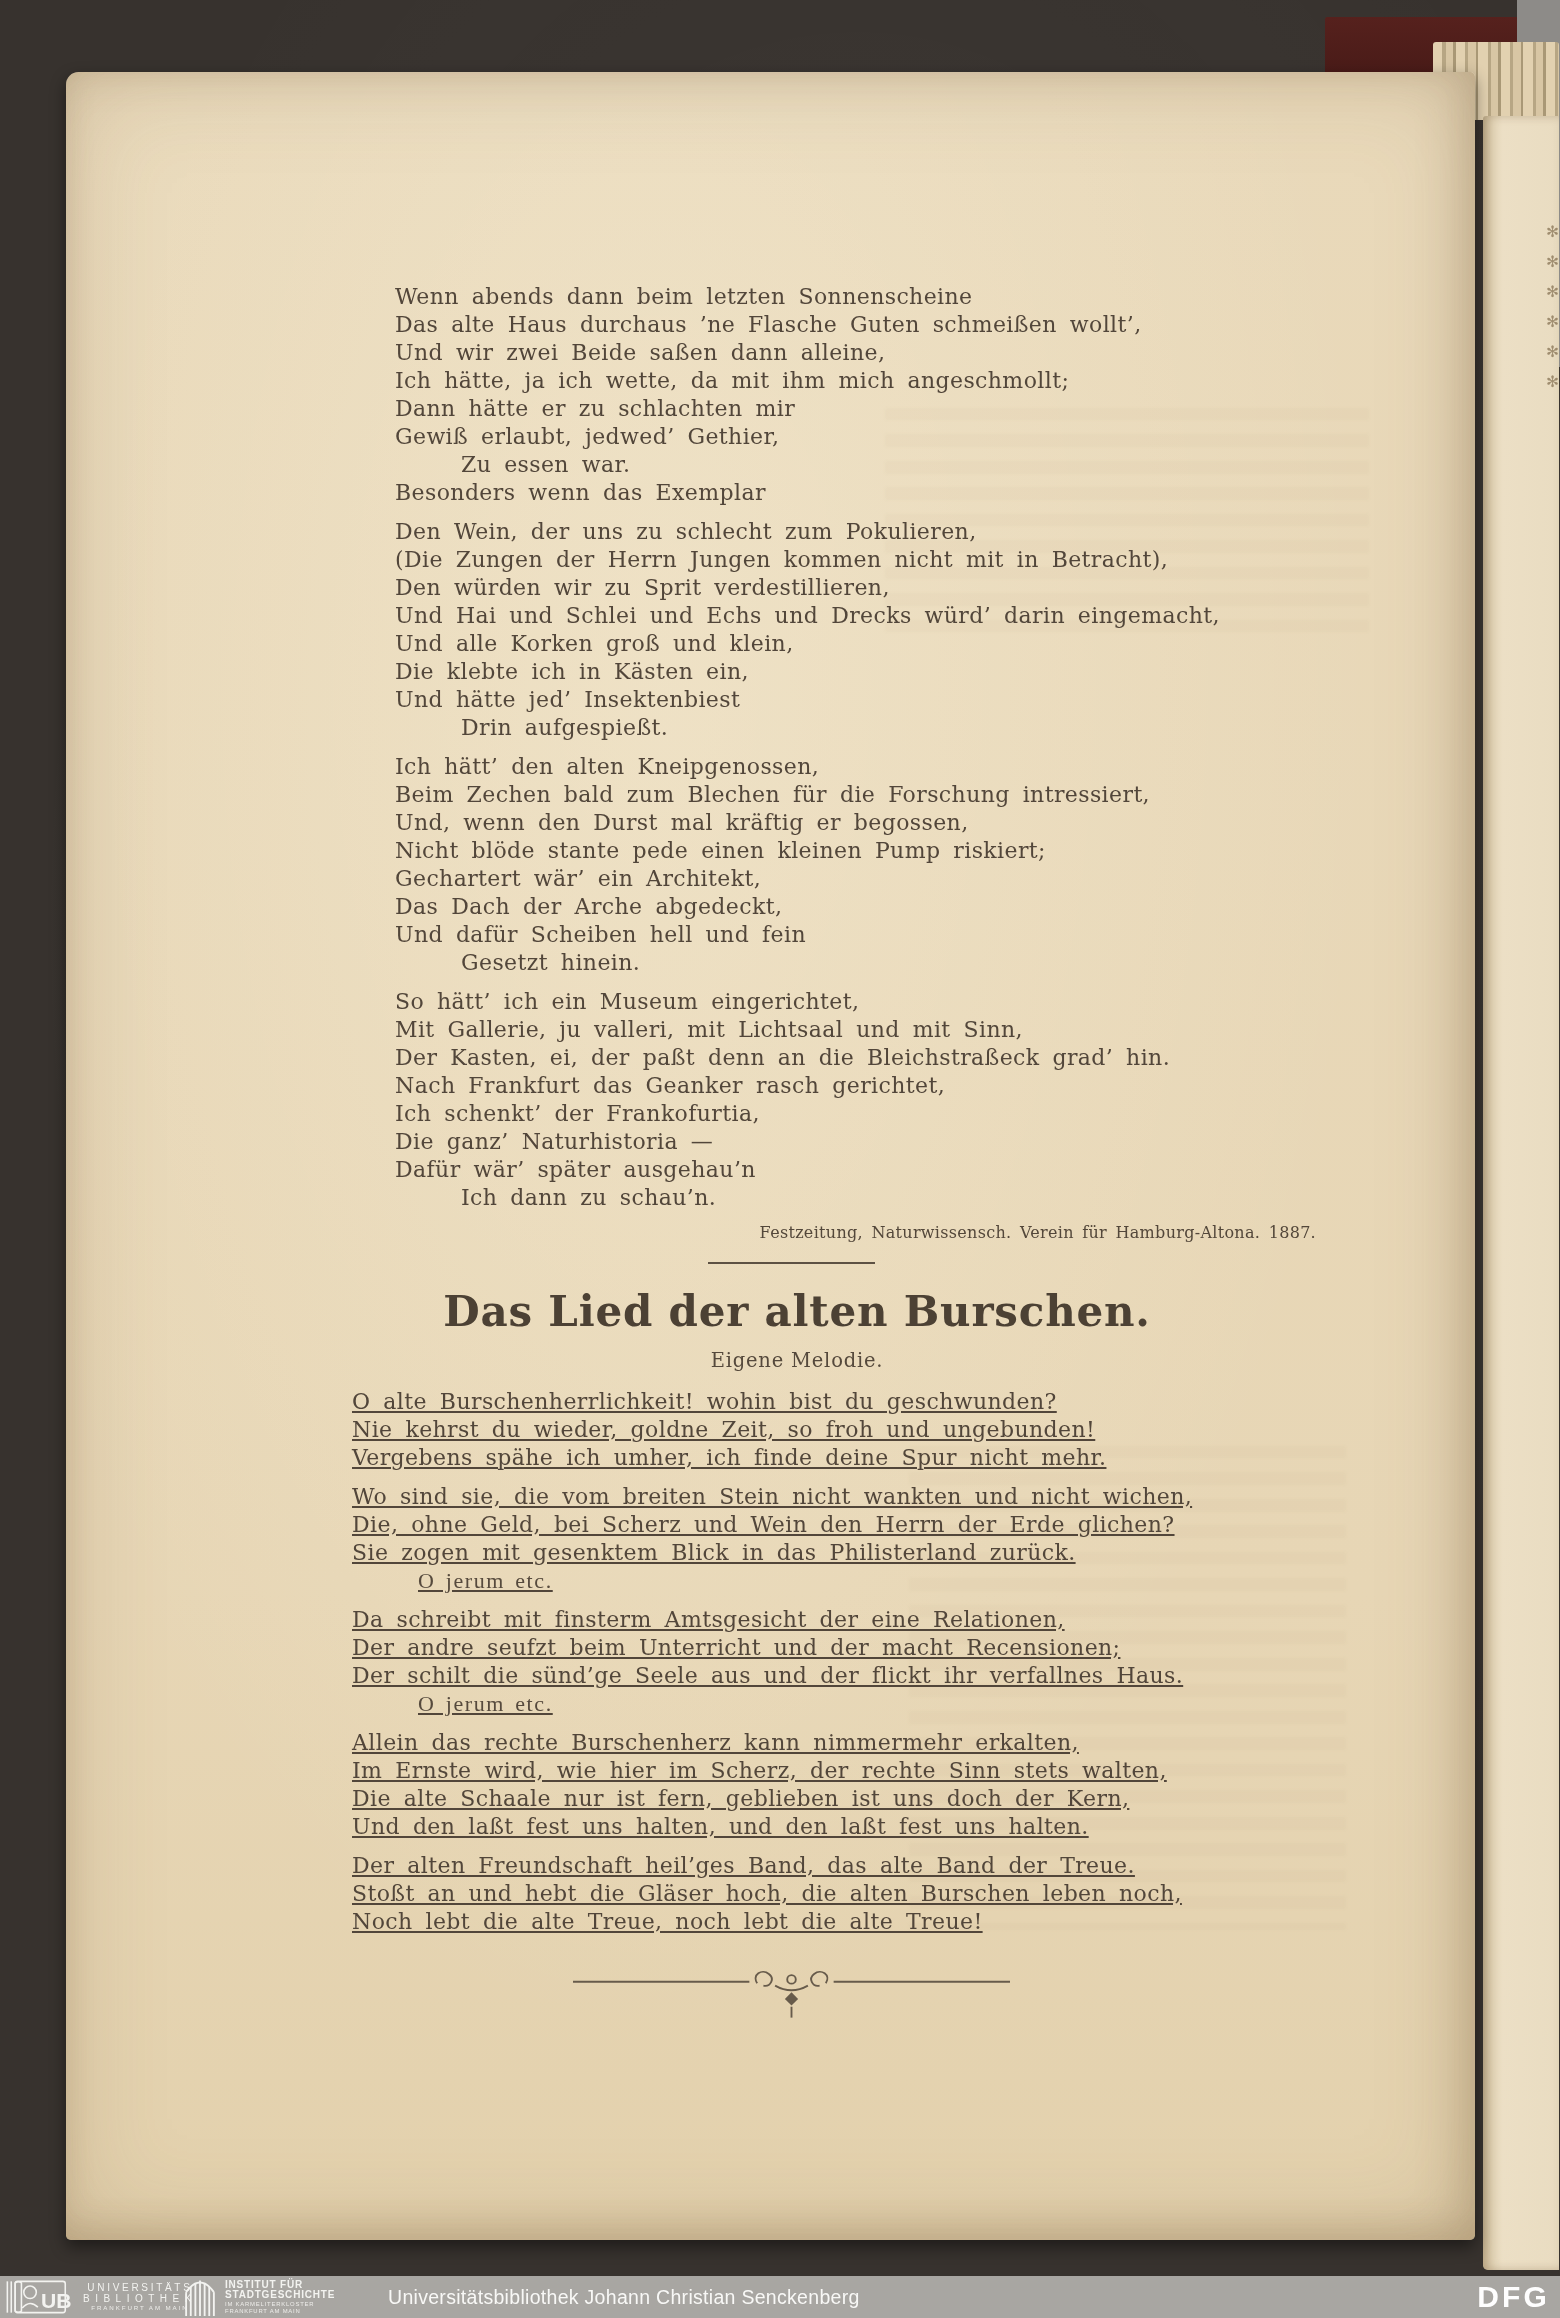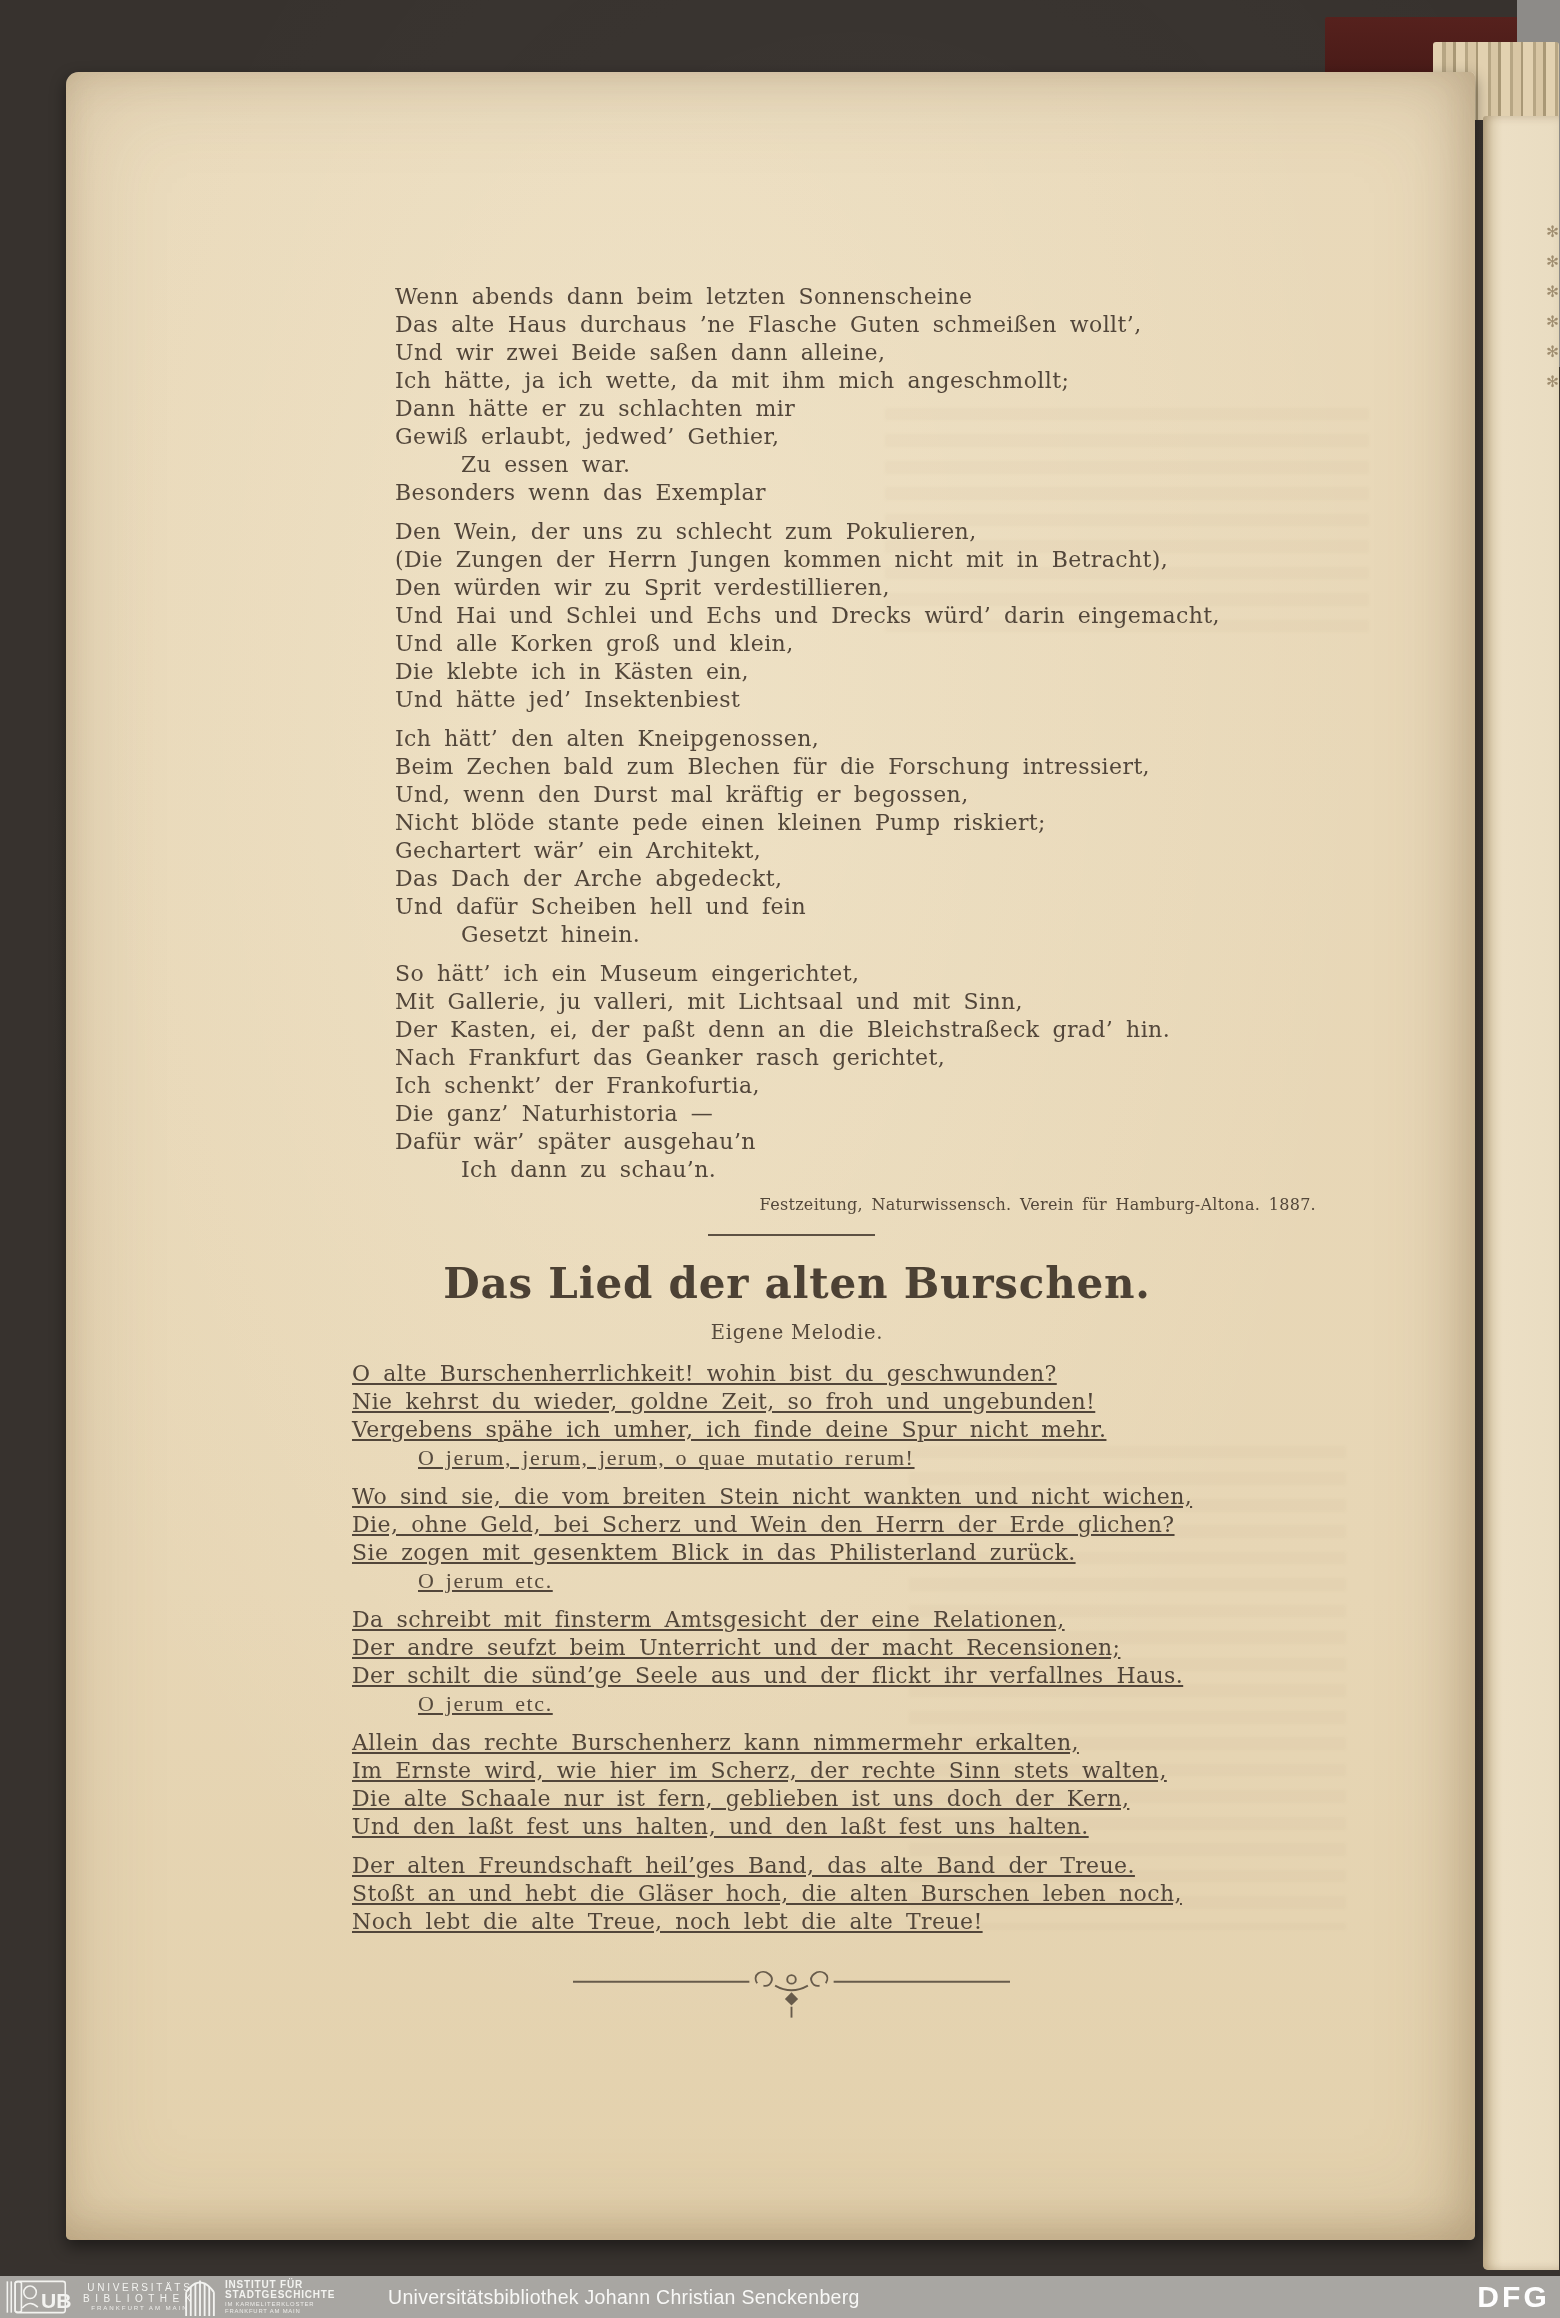--- a/index.html
+++ b/index.html
@@ -114,20 +114,21 @@
           <div class="line">Besonders wenn das Exemplar</div>
         </div>
       <div class="stanza">
           <div class="line">Den Wein, der uns zu schlecht zum Pokulieren,</div>
           <div class="line">(Die Zungen der Herrn Jungen kommen nicht mit in Betracht),</div>
           <div class="line">Den würden wir zu Sprit verdestillieren,</div>
           <div class="line">Und Hai und Schlei und Echs und Drecks würd’ darin eingemacht,</div>
           <div class="line">Und alle Korken groß und klein,</div>
           <div class="line">Die klebte ich in Kästen ein,</div>
           <div class="line">Und hätte jed’ Insektenbiest</div>
+          <div class="line indent">Drin aufgespießt.</div>
         </div>
       <div class="stanza">
           <div class="line">Ich hätt’ den alten Kneipgenossen,</div>
           <div class="line">Beim Zechen bald zum Blechen für die Forschung intressiert,</div>
           <div class="line">Und, wenn den Durst mal kräftig er begossen,</div>
           <div class="line">Nicht blöde stante pede einen kleinen Pump riskiert;</div>
           <div class="line">Gechartert wär’ ein Architekt,</div>
           <div class="line">Das Dach der Arche abgedeckt,</div>
           <div class="line">Und dafür Scheiben hell und fein</div>
           <div class="line indent">Gesetzt hinein.</div>
@@ -151,21 +152,20 @@
     <div class="heading-band">
       <h1 class="poem-title">Das Lied der alten Burschen.</h1>
       <div class="poem-subtitle">Eigene Melodie.</div>
     </div>
 
     <div class="poem poem-2">
       <div class="stanza">
           <div class="line">O alte Burschenherrlichkeit! wohin bist du geschwunden?</div>
           <div class="line">Nie kehrst du wieder, goldne Zeit, so froh und ungebunden!</div>
           <div class="line">Vergebens spähe ich umher, ich finde deine Spur nicht mehr.</div>
-          <div class="line indent roman">O jerum, jerum, jerum, o quae mutatio rerum!</div>
         </div>
       <div class="stanza">
           <div class="line">Wo sind sie, die vom breiten Stein nicht wankten und nicht wichen,</div>
           <div class="line">Die, ohne Geld, bei Scherz und Wein den Herrn der Erde glichen?</div>
           <div class="line">Sie zogen mit gesenktem Blick in das Philisterland zurück.</div>
           <div class="line indent roman">O jerum etc.</div>
         </div>
       <div class="stanza">
           <div class="line">Da schreibt mit finsterm Amtsgesicht der eine Relationen,</div>
           <div class="line">Der andre seufzt beim Unterricht und der macht Recensionen;</div>

